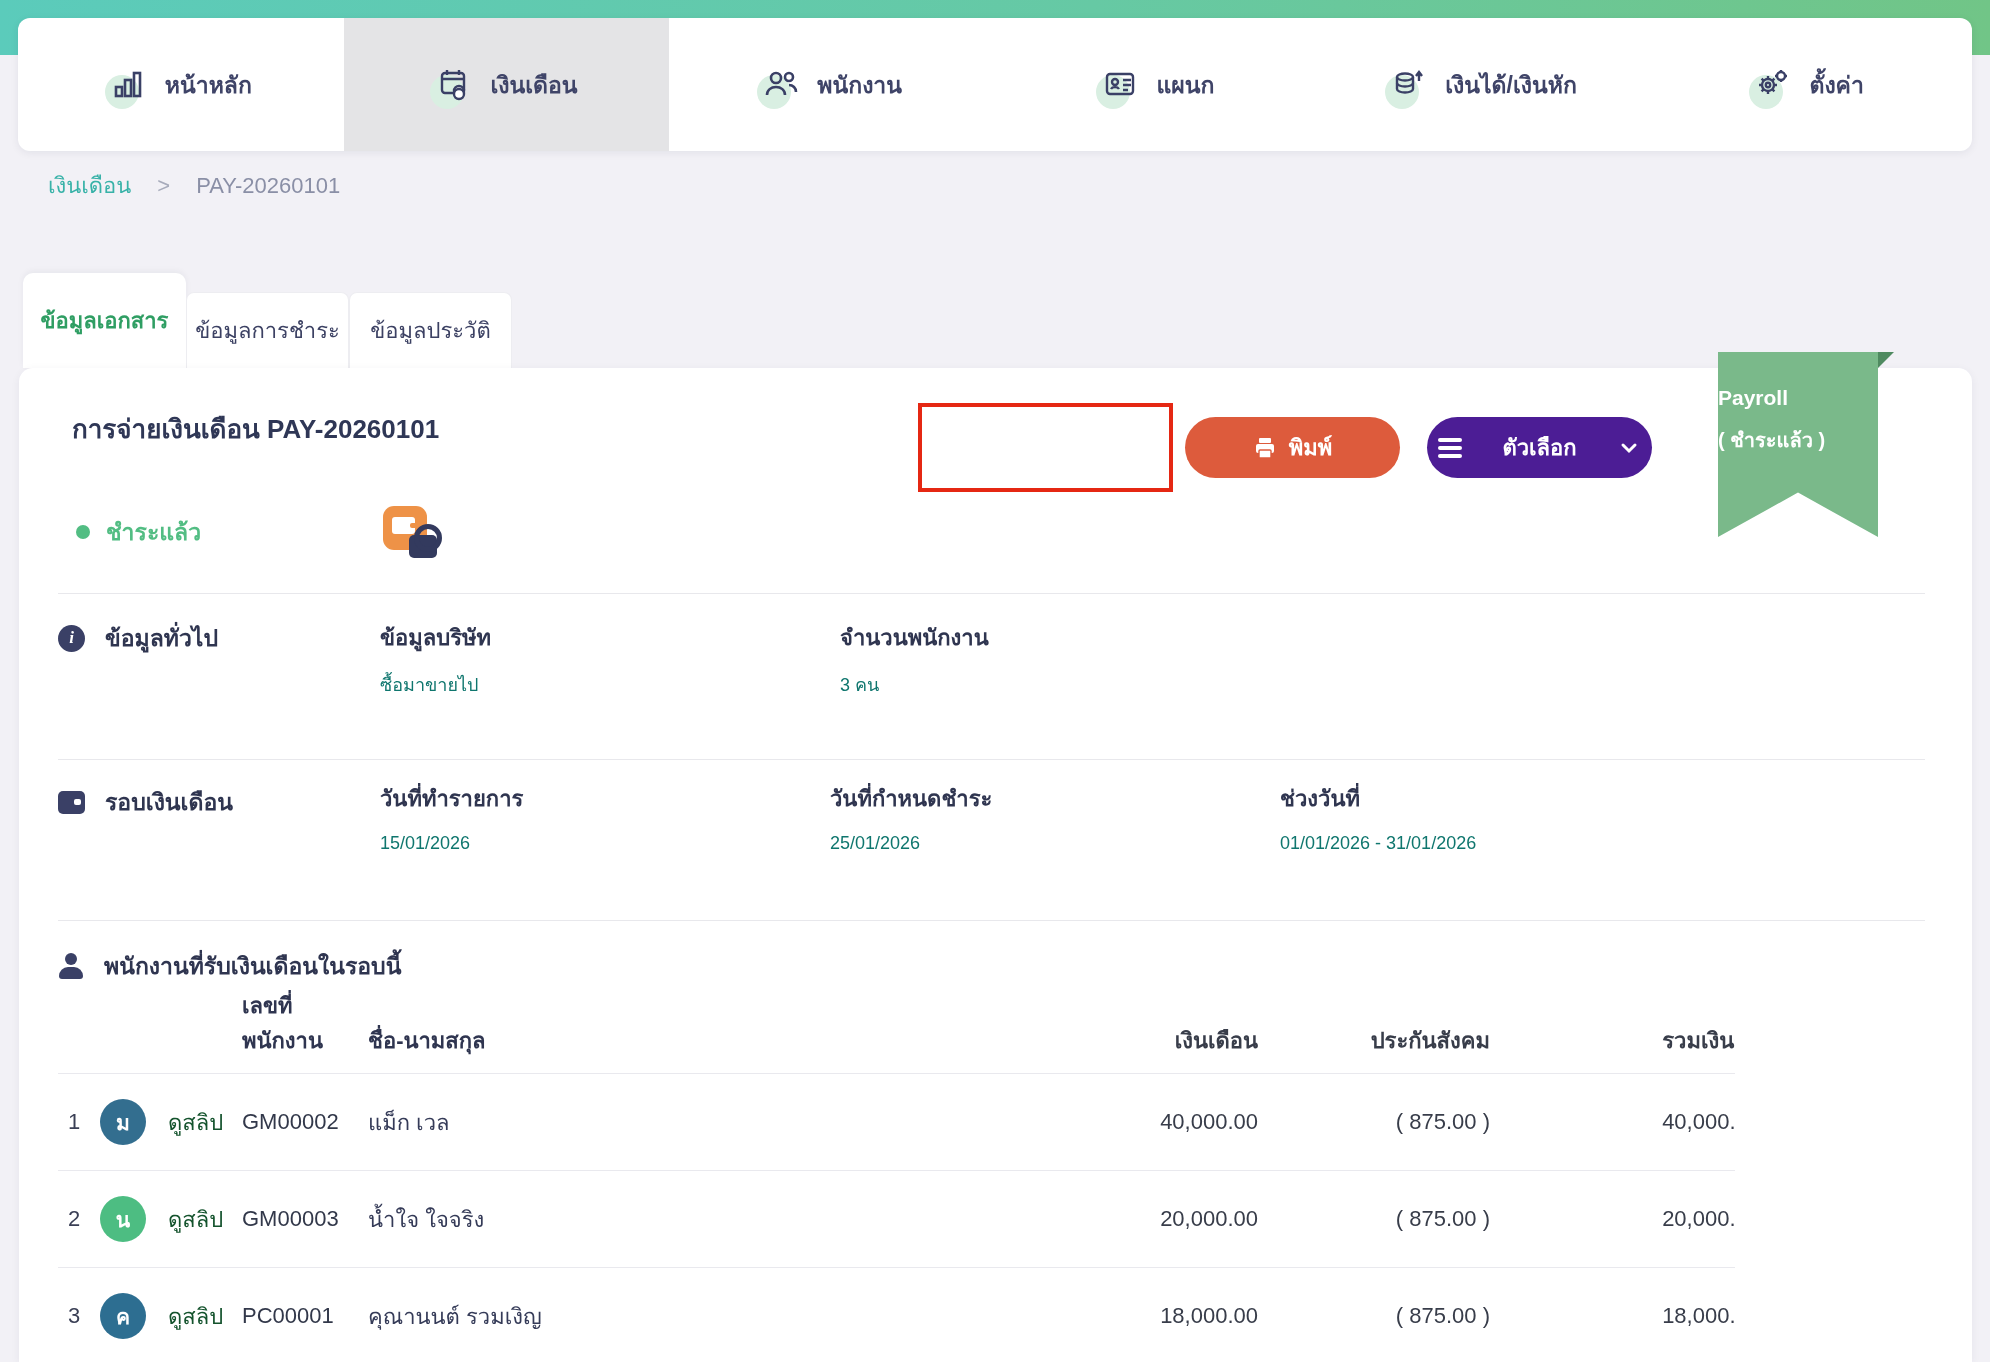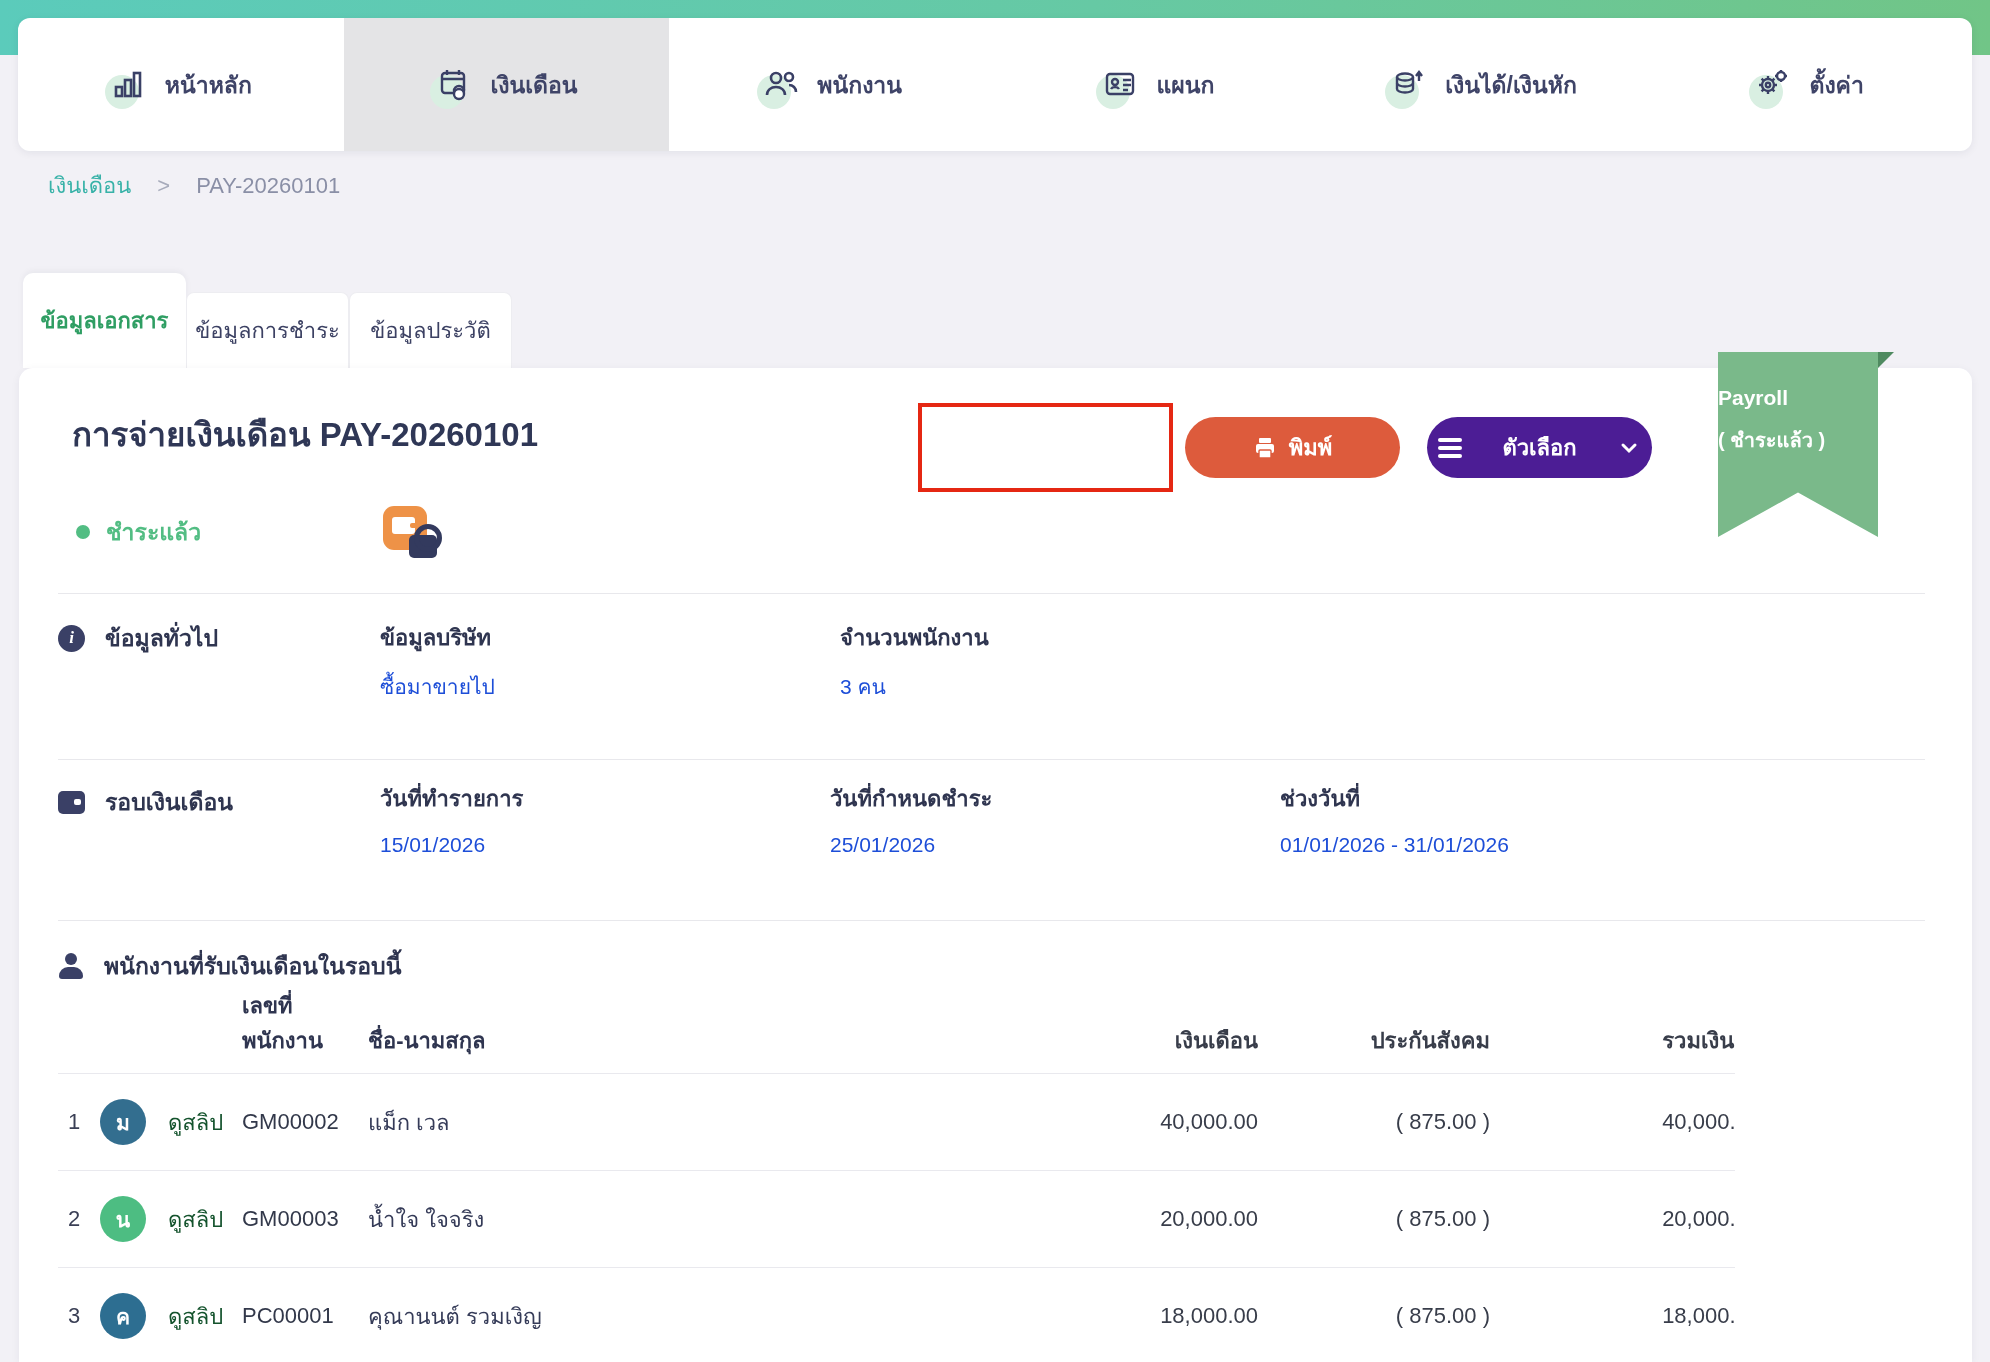--- a/index.html
+++ b/index.html
@@ -33,21 +33,21 @@
   .tab { width:163px; height:76px; background:#fff; border:1px solid #EDEDF1; border-bottom:none;
     display:flex; align-items:center; justify-content:center; font-size:22px; color:#3C4163; cursor:pointer;
     border-radius:8px 8px 0 0; }
   .tab.active { width:163px; height:95px; border:none; border-radius:10px 10px 0 0;
     color:#2F9E63; font-weight:bold; box-shadow:0 -2px 6px rgba(20,30,60,.05); }
 
   
   .card { position:absolute; left:19px; top:368px; width:1953px; height:994px;
     background:#fff; border-radius:14px 14px 0 0; box-shadow:0 2px 10px rgba(30,30,60,.06); }
 
-  .doc-title { position:absolute; left:53px; top:40px; font-size:33px; font-weight:bold; color:#2F3756; }
+  .doc-title { position:absolute; left:53px; top:40px; font-size:26px; font-weight:bold; color:#2F3756; }
 
   
   .red-note-box { position:absolute; left:899px; top:35px; width:255px; height:89px;
     border:4px solid #E52713; z-index:6; }
   .btn { position:absolute; top:49px; height:61px; border-radius:31px; display:flex; align-items:center;
     justify-content:center; gap:12px; color:#fff; font-size:22px; font-weight:bold; cursor:pointer; border:none; }
   .btn svg { width:24px; height:24px; }
   .btn-email   { left:914px;  width:225px; background:#4D87EC; z-index:7; }
   .btn-print   { left:1166px; width:215px; background:#DD5B3C; }
   .btn-options { left:1408px; width:225px; background:#4c1d95;gap:40px; }
@@ -66,21 +66,21 @@
   .lock-glyph { position:absolute; right:-10px; bottom:-8px; width:28px; height:23px;
     background:#333A5E; border-radius:5px; z-index:2; }
   .lock-glyph::before { content:""; position:absolute; left:5px; top:-11px; width:18px; height:18px;
     border:5px solid #333A5E; border-radius:50%; }
 
   
   .divider { position:absolute; left:39px; width:1867px; height:1px; background:#E8E8EC; }
   .sec-label { position:absolute; display:flex; align-items:center; gap:20px;
     font-size:23px; font-weight:bold; color:#2F3550; }
   .field-label { position:absolute; font-size:22px; font-weight:bold; color:#2F3550; }
-  .field-value { position:absolute; font-size:21px; color:#1d4ed8; }
+  .field-value { position:absolute; font-size:18px; color:#0f766e; }
 
   .ic-round { width:27px; height:27px; border-radius:50%; background:#3A4066; color:#fff;
     font-size:17px; font-weight:bold; display:flex; align-items:center; justify-content:center;
     font-family:"Liberation Serif","DejaVu Serif",serif; font-style:italic; }
   .ic-wallet { width:27px; height:23px; background:#3A4066; border-radius:5px; position:relative; }
   .ic-wallet::after { content:""; position:absolute; right:4px; top:8px; width:7px; height:6px;
     background:#fff; border-radius:2px; }
   .ic-person { width:26px; height:26px; position:relative; }
   .ic-person::before { content:""; position:absolute; left:7px; top:0; width:12px; height:12px;
     border-radius:50%; background:#3A4066; }

